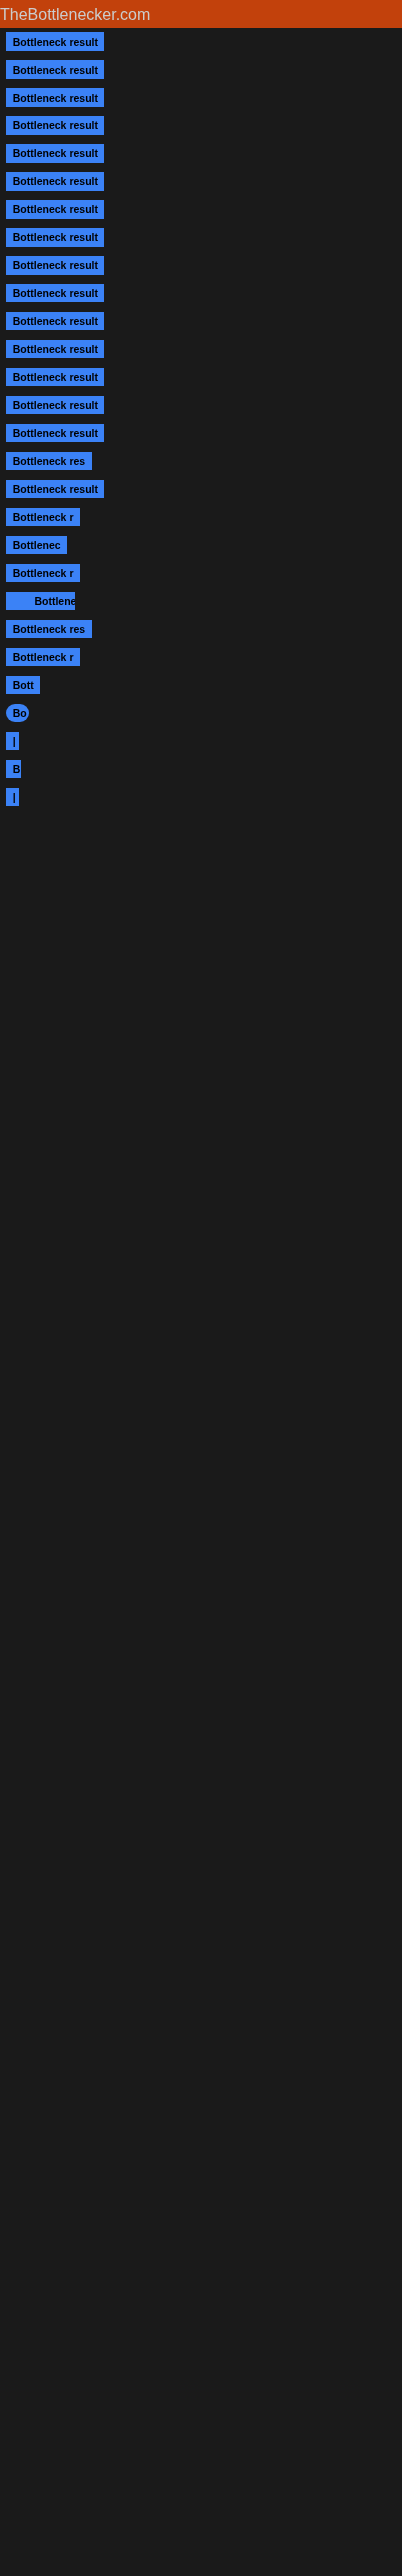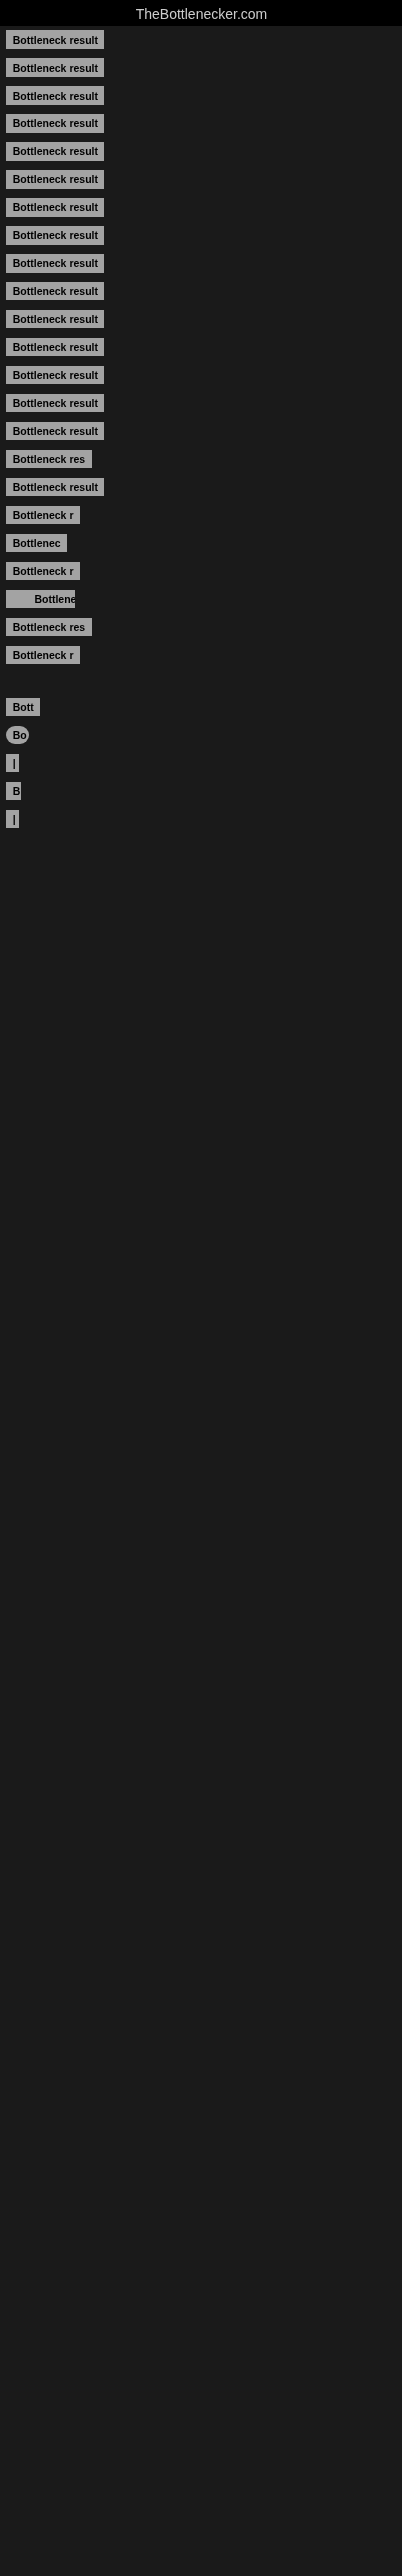--- a/index.html
+++ b/index.html
@@ -8,34 +8,34 @@
       box-sizing: border-box;
     }
     body {
       width: 403px;
       min-height: 2576px;
       background-color: #1a1a1a;
       font-family: Arial, sans-serif;
       position: relative;
     }
     .site-title {
-      text-align: center;
+      text-align: left;
       color: #cccccc;
-      font-size: 14px;
+      font-size: 16px;
       padding: 6.4px 0 3.2px 0;
-      background-color: #000000;
+      background-color: #c2410c;
     }
     .bottleneck-row {
       display: flex;
       align-items: center;
       padding: 4.8px 6.4px;
       margin: 0;
     }
     .bottleneck-badge {
-      background-color: #a3a3a3;
+      background-color: #3b82f6;
       color: #000;
       font-size: 10.5px;
       font-weight: bold;
       padding: 3.2px 6.4px;
       white-space: nowrap;
       overflow: hidden;
       flex-shrink: 0;
     }
   </style>
 </head>
@@ -109,21 +109,21 @@
     <div class="bottleneck-row">
       <div class="bottleneck-badge" style="max-width: 69px; padding-left: 28px;">Bottleneck</div>
     </div>
     <div class="bottleneck-row">
       <div class="bottleneck-badge" style="max-width: 95px;">Bottleneck res</div>
     </div>
     <div class="bottleneck-row">
       <div class="bottleneck-badge" style="max-width: 81px;">Bottleneck r</div>
     </div>
     <div class="bottleneck-row">
-      <div class="bottleneck-badge" style="max-width: 37px; margin-top: 24px;">Bott</div>
+      <div class="bottleneck-badge" style="max-width: 37px;">Bott</div>
     </div>
     <div class="bottleneck-row">
       <div class="bottleneck-badge" style="max-width: 22.5px; border-radius: 9px;">Bo</div>
     </div>
     <div class="bottleneck-row">
       <div class="bottleneck-badge" style="max-width: 8px;">|</div>
     </div>
     <div class="bottleneck-row">
       <div class="bottleneck-badge" style="max-width: 14.5px;">B</div>
     </div>

